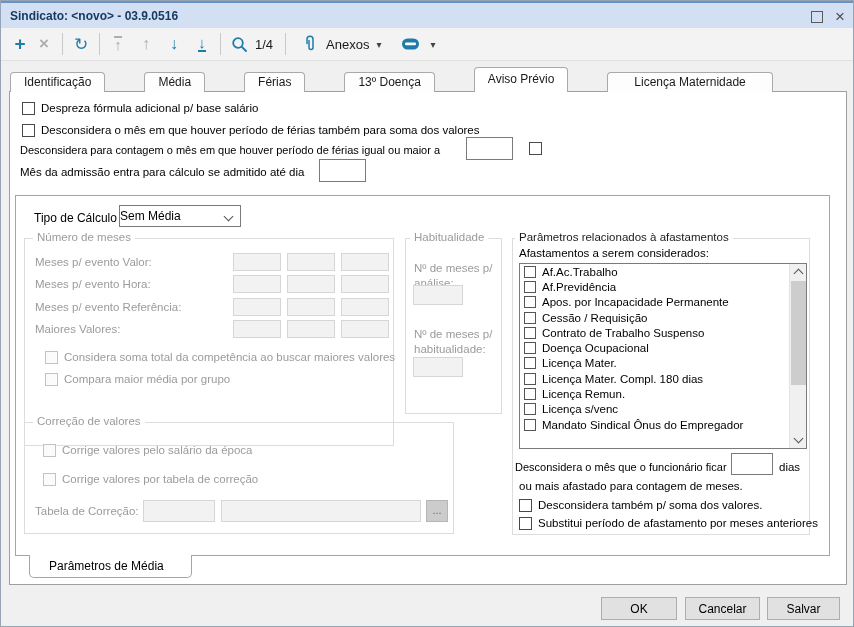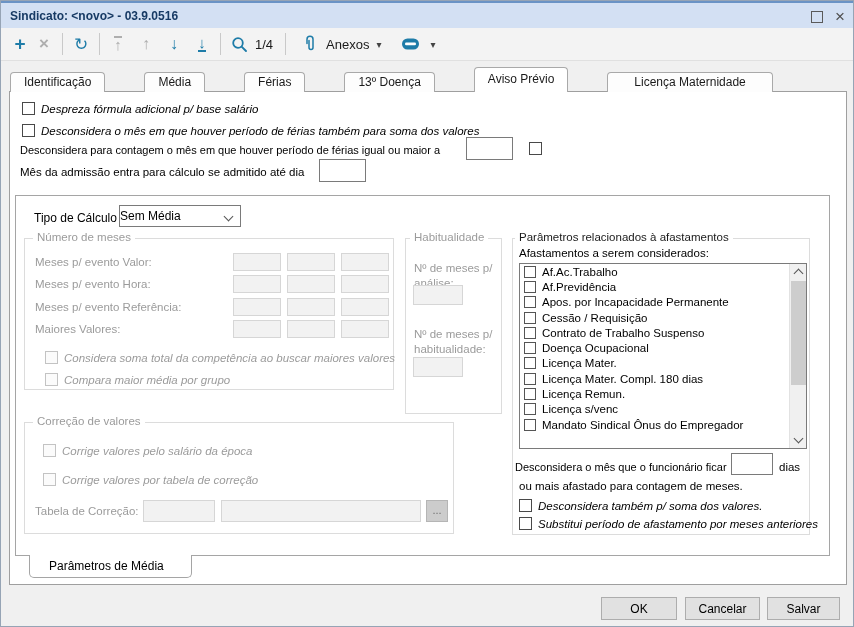--- a/index.html
+++ b/index.html
@@ -23,21 +23,21 @@
   .barbot{border-bottom:2px solid currentColor;line-height:14px;display:inline-block;font-size:15px;}
   
   .tabstrip{position:absolute;left:9px;top:67px;height:24px;display:flex;align-items:flex-end;z-index:5;gap:37px;}
   .tab{height:19px;line-height:18px;padding:0 13px;border:1px solid #a9a9a9;border-bottom:none;border-radius:4px 4px 0 0;background:#fdfdfd;margin-right:2px;font-size:12px;color:#1a1a1a;}
   .tab.active{height:24px;line-height:23px;background:#fff;z-index:6;}
   .tab.wide{padding:0 26px;}
   
   .panel{position:absolute;left:8px;top:90px;width:838px;height:494px;background:#fff;border:1px solid #9f9f9f;box-sizing:border-box;z-index:1;}
   .lb{position:absolute;font-size:11.5px;color:#000;white-space:nowrap;line-height:13px;}
   .dim{color:#9b9b9b;}
-  .cbrow{position:absolute;display:flex;align-items:center;gap:6px;font-size:11.5px;color:#000;white-space:nowrap;font-style:italic;}
+  .cbrow{position:absolute;display:flex;align-items:flex-start;gap:6px;font-size:11.5px;color:#000;white-space:nowrap;}
   .cb{width:13px;height:13px;border:1px solid #494949;background:#fff;display:inline-block;box-sizing:border-box;flex:0 0 13px;}
   .cb.dis{border-color:#c3c3c3;background:#fbfbfb;}
   .cbrow.dis{color:#9b9b9b;}
   .txt{position:absolute;border:1px solid #7a7a7a;background:#fff;box-sizing:border-box;font-size:12px;padding:2px 4px;font-family:"Liberation Sans",sans-serif;}
   .txt.dis{border-color:#d6d6d6;background:#f2f2f2;}
   .frame{position:absolute;left:5px;top:103px;width:815px;height:361px;border:1px solid #a5a5a5;box-sizing:border-box;}
   .grp{position:absolute;border:1px solid #dcdcdc;box-sizing:border-box;}
   .cap{position:absolute;top:-8px;left:8px;background:#fff;padding:0 4px;font-size:11.5px;white-space:nowrap;}
   .combo{position:absolute;border:1px solid #7a7a7a;background:#fff;box-sizing:border-box;display:flex;align-items:center;font-size:12px;padding-left:0;}
   .combo .chv{position:absolute;right:8px;top:7px;}
@@ -126,21 +126,21 @@
     <input class="txt" style="left: 309px; top: 67px; width: 47px; height: 23px;">
 
     <div class="frame">
 
       <span class="lb" style="left:18px;top:16px;font-size:12px;">Tipo de Cálculo</span>
       <div class="combo" style="left:103px;top:9px;width:122px;height:22px;">
         <span>Sem Média</span>
         <span class="chv"></span>
       </div>
 
-      <div class="grp" style="left:8px;top:42px;width:370px;height:152px;">
+      <div class="grp" style="left:8px;top:42px;width:370px;height:208px;">
         <span class="cap dim">Número de meses</span>
         <span class="lb dim" style="left:10px;top:17px;">Meses p/ evento Valor:</span>
         <input class="txt dis" style="left: 208px; top: 14px; width: 48px; height: 18px;" disabled="">
         <input class="txt dis" style="left: 262px; top: 14px; width: 48px; height: 18px;" disabled="">
         <input class="txt dis" style="left: 316px; top: 14px; width: 48px; height: 18px;" disabled="">
         <span class="lb dim" style="left:10px;top:39px;">Meses p/ evento Hora:</span>
         <input class="txt dis" style="left: 208px; top: 36px; width: 48px; height: 18px;" disabled="">
         <input class="txt dis" style="left: 262px; top: 36px; width: 48px; height: 18px;" disabled="">
         <input class="txt dis" style="left: 316px; top: 36px; width: 48px; height: 18px;" disabled="">
         <span class="lb dim" style="left:10px;top:62px;">Meses p/ evento Referência:</span>

